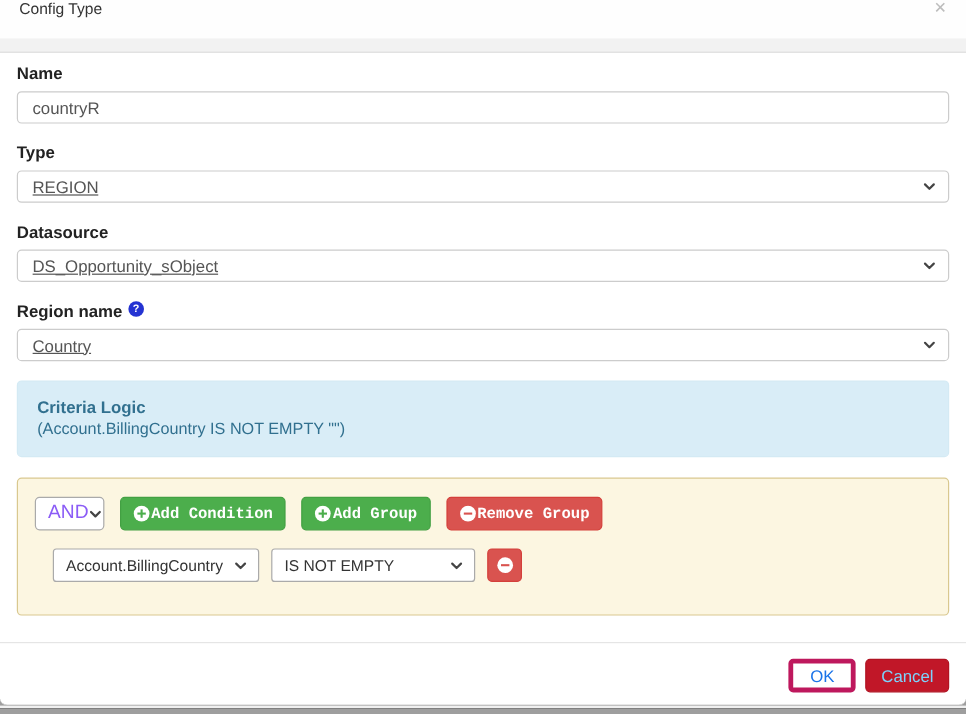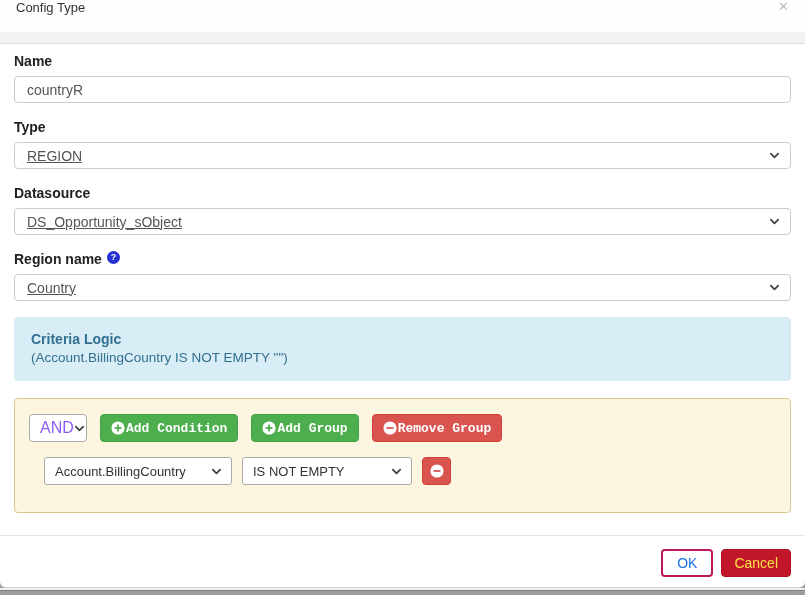--- a/index.html
+++ b/index.html
@@ -80,39 +80,39 @@
   .btn-green { background:#4cae4c; border:1px solid #43a043; }
   .btn-red   { background:#d9534f; border:1px solid #d43f3a; }
   .circle-icon { width:14px; height:14px; flex:0 0 auto; }
   .builder-row2 { display:flex; align-items:center; gap:10px; margin:15px 0 0 15px; }
   .cond-select {
     height:28px; border:1px solid #aaa; border-radius:3px; background:#fff;
     display:flex; align-items:center; justify-content:space-between;
     padding:0 9px 0 10px; cursor:pointer;
   }
   .cond-select .val { font-size:13px; color:#333; white-space:nowrap; }
-  .cond-field { width:188px; }
+  .cond-field { width:172px; }
   .cond-op { width:170px; }
   .remove-cond-btn {
     width:29px; height:28px; background:#d9534f; border:1px solid #d43f3a;
     border-radius:4px; display:inline-flex; align-items:center; justify-content:center;
     cursor:pointer; padding:0;
   }
   
   .modal-footer {
     border-top:1px solid #e5e5e5; padding:13px 14px 10px;
     display:flex; justify-content:flex-end; gap:8px;
   }
   .btn-ok {
-    height:28px; padding:0 14px; background:#fff; border:2px solid #be185d;
+    height:28px; padding:0 14px; background:#fff; border:4px solid #be185d;
     border-radius:4px; color:#1a73e8; font-size:14px; cursor:pointer; font-family:inherit;margin-left:12px;
   }
   .btn-cancel {
     height:28px; padding:0 12px; background:#c11728; border:1px solid #b01322;
-    border-radius:4px; color:#fde047; font-size:14px; cursor:pointer; font-family:inherit;
+    border-radius:4px; color:#7dd3fc; font-size:14px; cursor:pointer; font-family:inherit;
   }
 </style>
 </head>
 <body>
 
 <div class="modal">
 
   <div class="modal-header">
     <span class="modal-title">Config Type</span>
     <span class="close-btn">✕</span>

